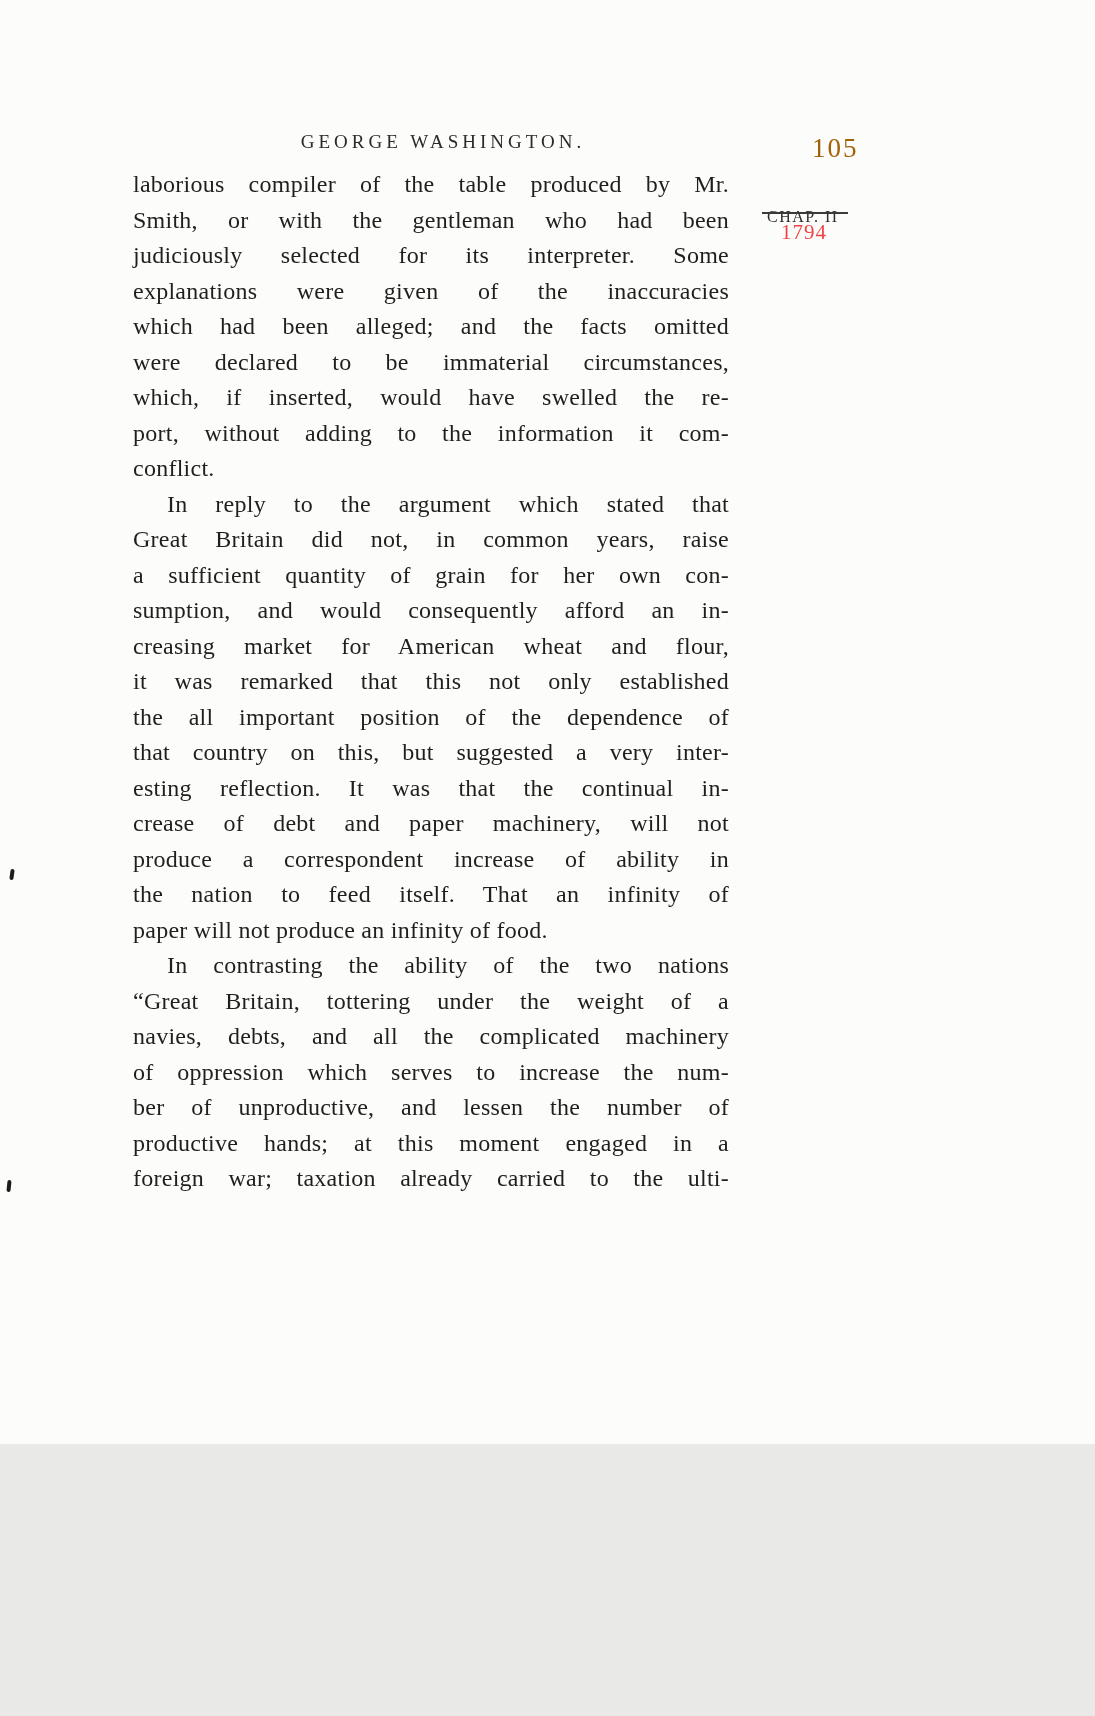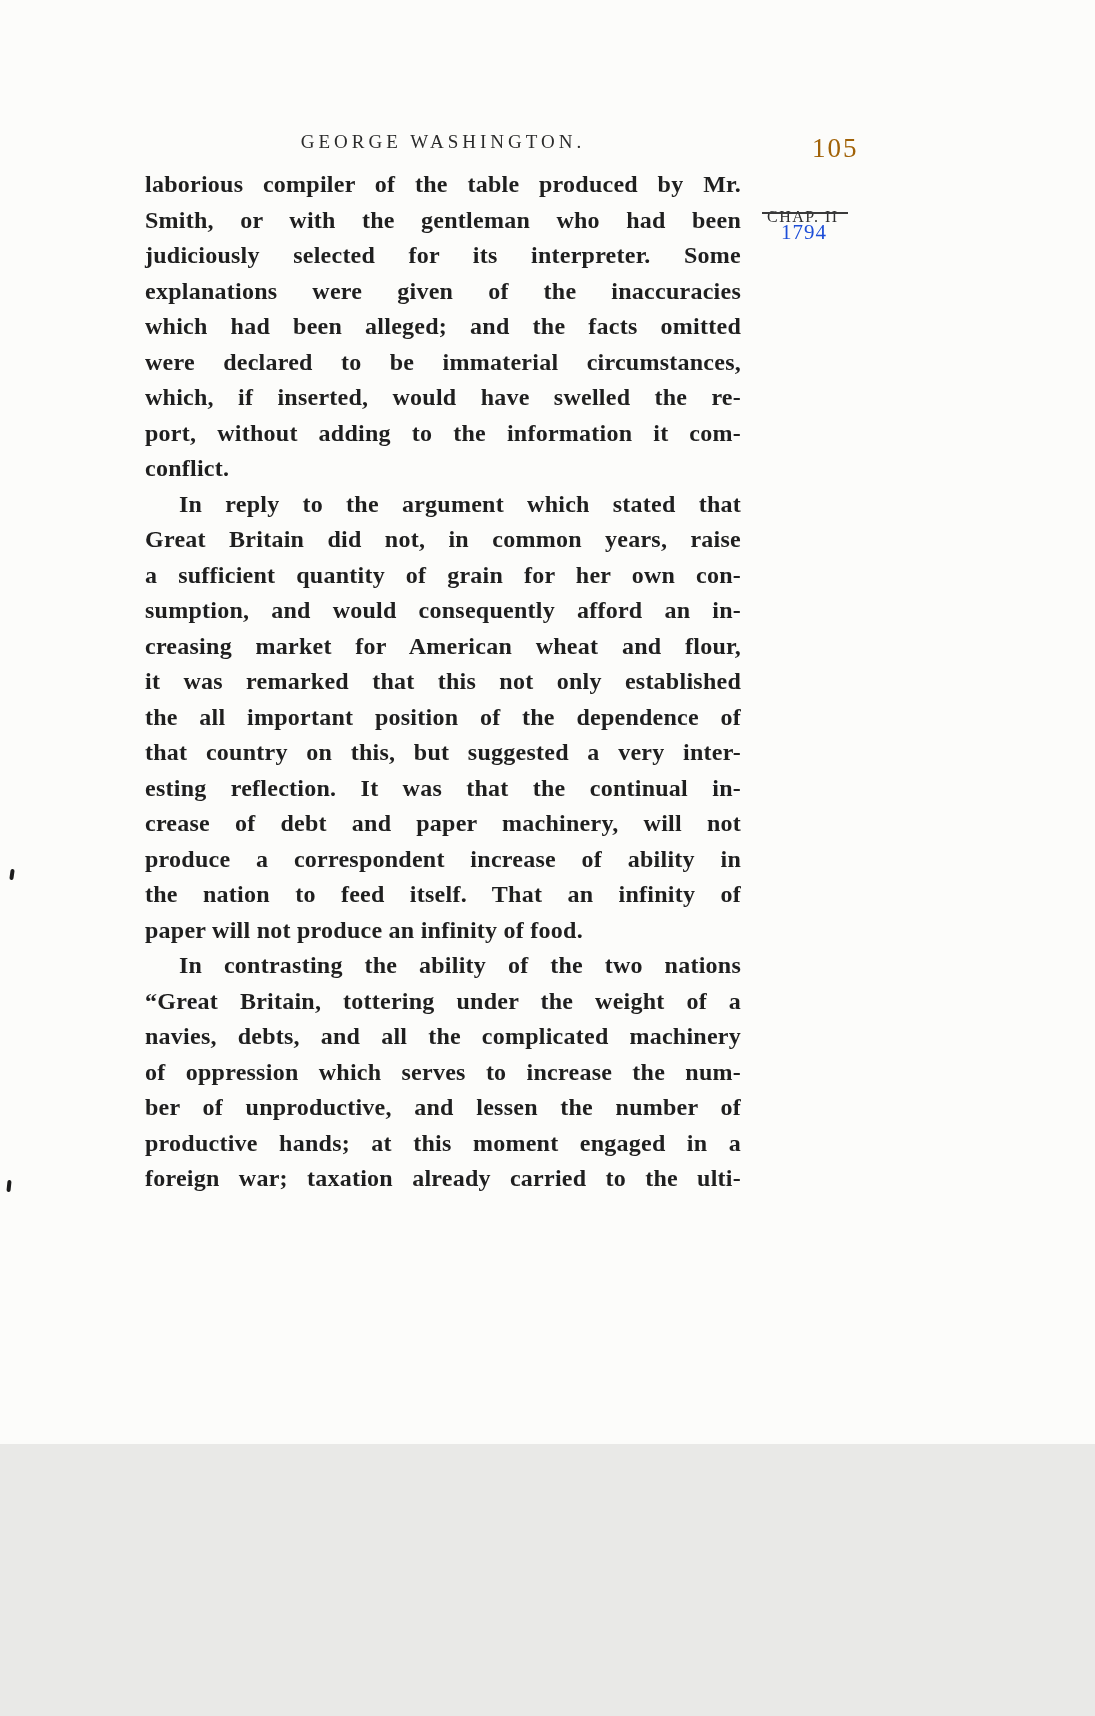--- a/index.html
+++ b/index.html
@@ -32,27 +32,26 @@
     left: 812px; top: 126px;
     font-size: 27px;
     letter-spacing: 2px;
     color: #a16207;
     margin-top: 7px;
   }
 
   
   .text-block {
     position: absolute;
-    left: 145px; top: 167px;
+    left: 133px; top: 167px;
     width: 596px;
     font-size: 24px;
     line-height: 35.5px;
     letter-spacing: 0.25px;
     color: #1f1f1f;
-    font-weight: bold;
   }
   .line { width: 100%; }
   .line.just { text-align: justify; text-align-last: justify; }
   .line.last { text-align: left; text-align-last: left; }
   .line.indent { text-indent: 34px; }
 
   
   .margin-chapter {
     position: absolute;
     left: 767px; top: 176px;
@@ -65,21 +64,21 @@
     position: absolute;
     left: 762px; top: 212px;
     width: 86px; height: 2px;
     background: #3a3a3a;
   }
   .margin-year {
     position: absolute;
     left: 781px; top: 220px;
     font-size: 21px;
     letter-spacing: 1px;
-    color: #1d4ed8;
+    color: #ef4444;
   }
 
   
   .edge-mark {
     position: absolute;
     background: #1c1c1c;
   }
   .edge-mark.m1 { left: 10px; top: 869px; width: 4px; height: 11px; border-radius: 2px; transform: rotate(8deg); }
   .edge-mark.m2 { left: 7px; top: 1180px; width: 4px; height: 12px; border-radius: 2px; transform: rotate(6deg); }
   .edge-mark.m3 { left: 5px; top: 1494px; width: 6px; height: 15px; border-radius: 1px; }

